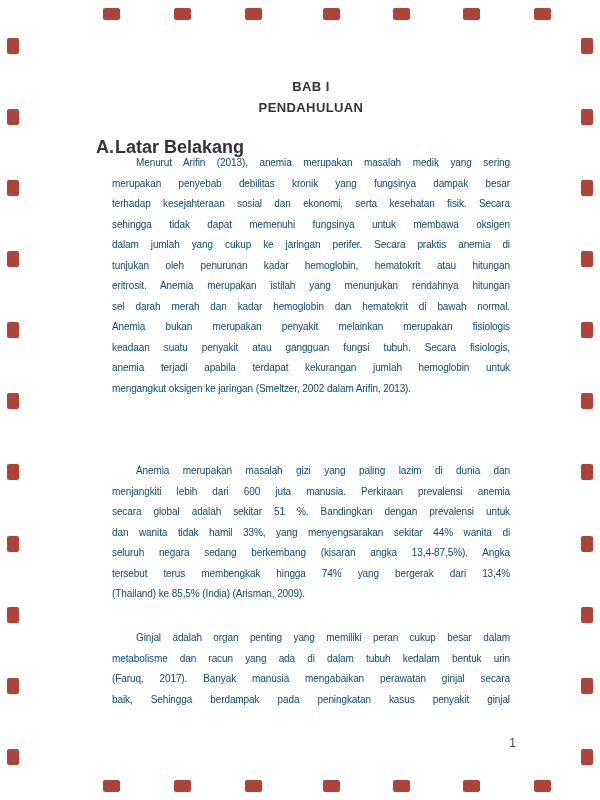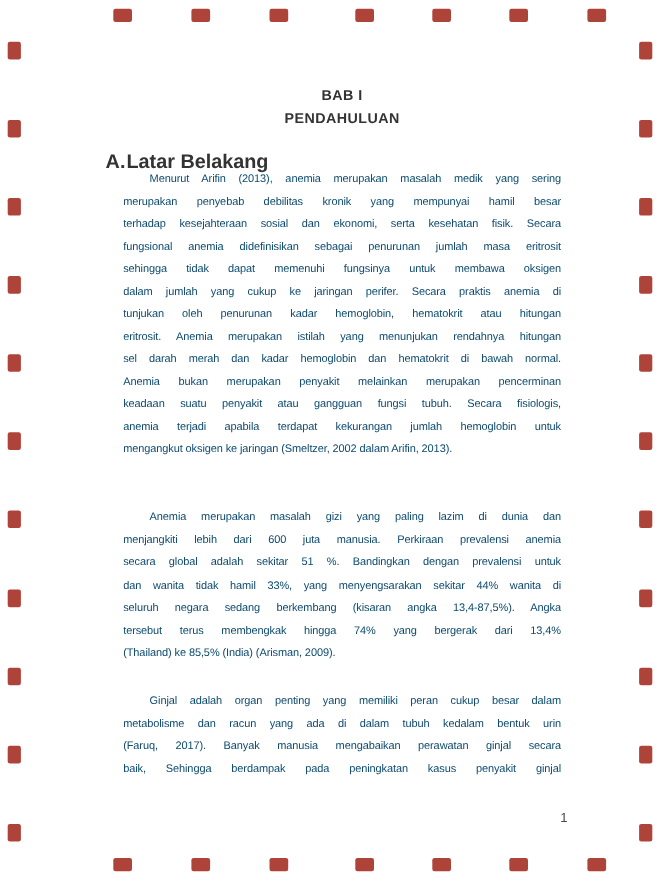--- a/index.html
+++ b/index.html
@@ -112,29 +112,28 @@
     <div class="chapter-line l1">BAB I</div>
 
     <div class="chapter-line l2">PENDAHULUAN</div>
 
     <div class="heading">
       <span class="hlabel">A.</span><span>Latar Belakang</span>
     </div>
 
     <div class="para" id="para-0">
         <div class="tline indent">Menurut Arifin (2013), anemia merupakan masalah medik yang sering</div>
-        <div class="tline">merupakan penyebab debilitas kronik yang mempunyai hamil besar</div>
+        <div class="tline">merupakan penyebab debilitas kronik yang fungsinya dampak besar</div>
         <div class="tline">terhadap kesejahteraan sosial dan ekonomi, serta kesehatan fisik. Secara</div>
-        <div class="tline">fungsional anemia didefinisikan sebagai penurunan jumlah masa eritrosit</div>
         <div class="tline">sehingga tidak dapat memenuhi fungsinya untuk membawa oksigen</div>
         <div class="tline">dalam jumlah yang cukup ke jaringan perifer. Secara praktis anemia di</div>
         <div class="tline">tunjukan oleh penurunan kadar hemoglobin, hematokrit atau hitungan</div>
         <div class="tline">eritrosit. Anemia merupakan istilah yang menunjukan rendahnya hitungan</div>
         <div class="tline">sel darah merah dan kadar hemoglobin dan hematokrit di bawah normal.</div>
-        <div class="tline">Anemia bukan merupakan penyakit melainkan merupakan pencerminan</div>
+        <div class="tline">Anemia bukan merupakan penyakit melainkan merupakan fisiologis</div>
         <div class="tline">keadaan suatu penyakit atau gangguan fungsi tubuh. Secara fisiologis,</div>
         <div class="tline">anemia terjadi apabila terdapat kekurangan jumlah hemoglobin untuk</div>
         <div class="tline lastline">mengangkut oksigen ke jaringan (Smeltzer, 2002 dalam Arifin, 2013).</div>
       </div>
     <div class="para" id="para-1">
         <div class="tline indent">Anemia merupakan masalah gizi yang paling lazim di dunia dan</div>
         <div class="tline">menjangkiti lebih dari 600 juta manusia. Perkiraan prevalensi anemia</div>
         <div class="tline">secara global adalah sekitar 51 %. Bandingkan dengan prevalensi untuk</div>
         <div class="tline">dan wanita tidak hamil 33%, yang menyengsarakan sekitar 44% wanita di</div>
         <div class="tline">seluruh negara sedang berkembang (kisaran angka 13,4-87,5%). Angka</div>

